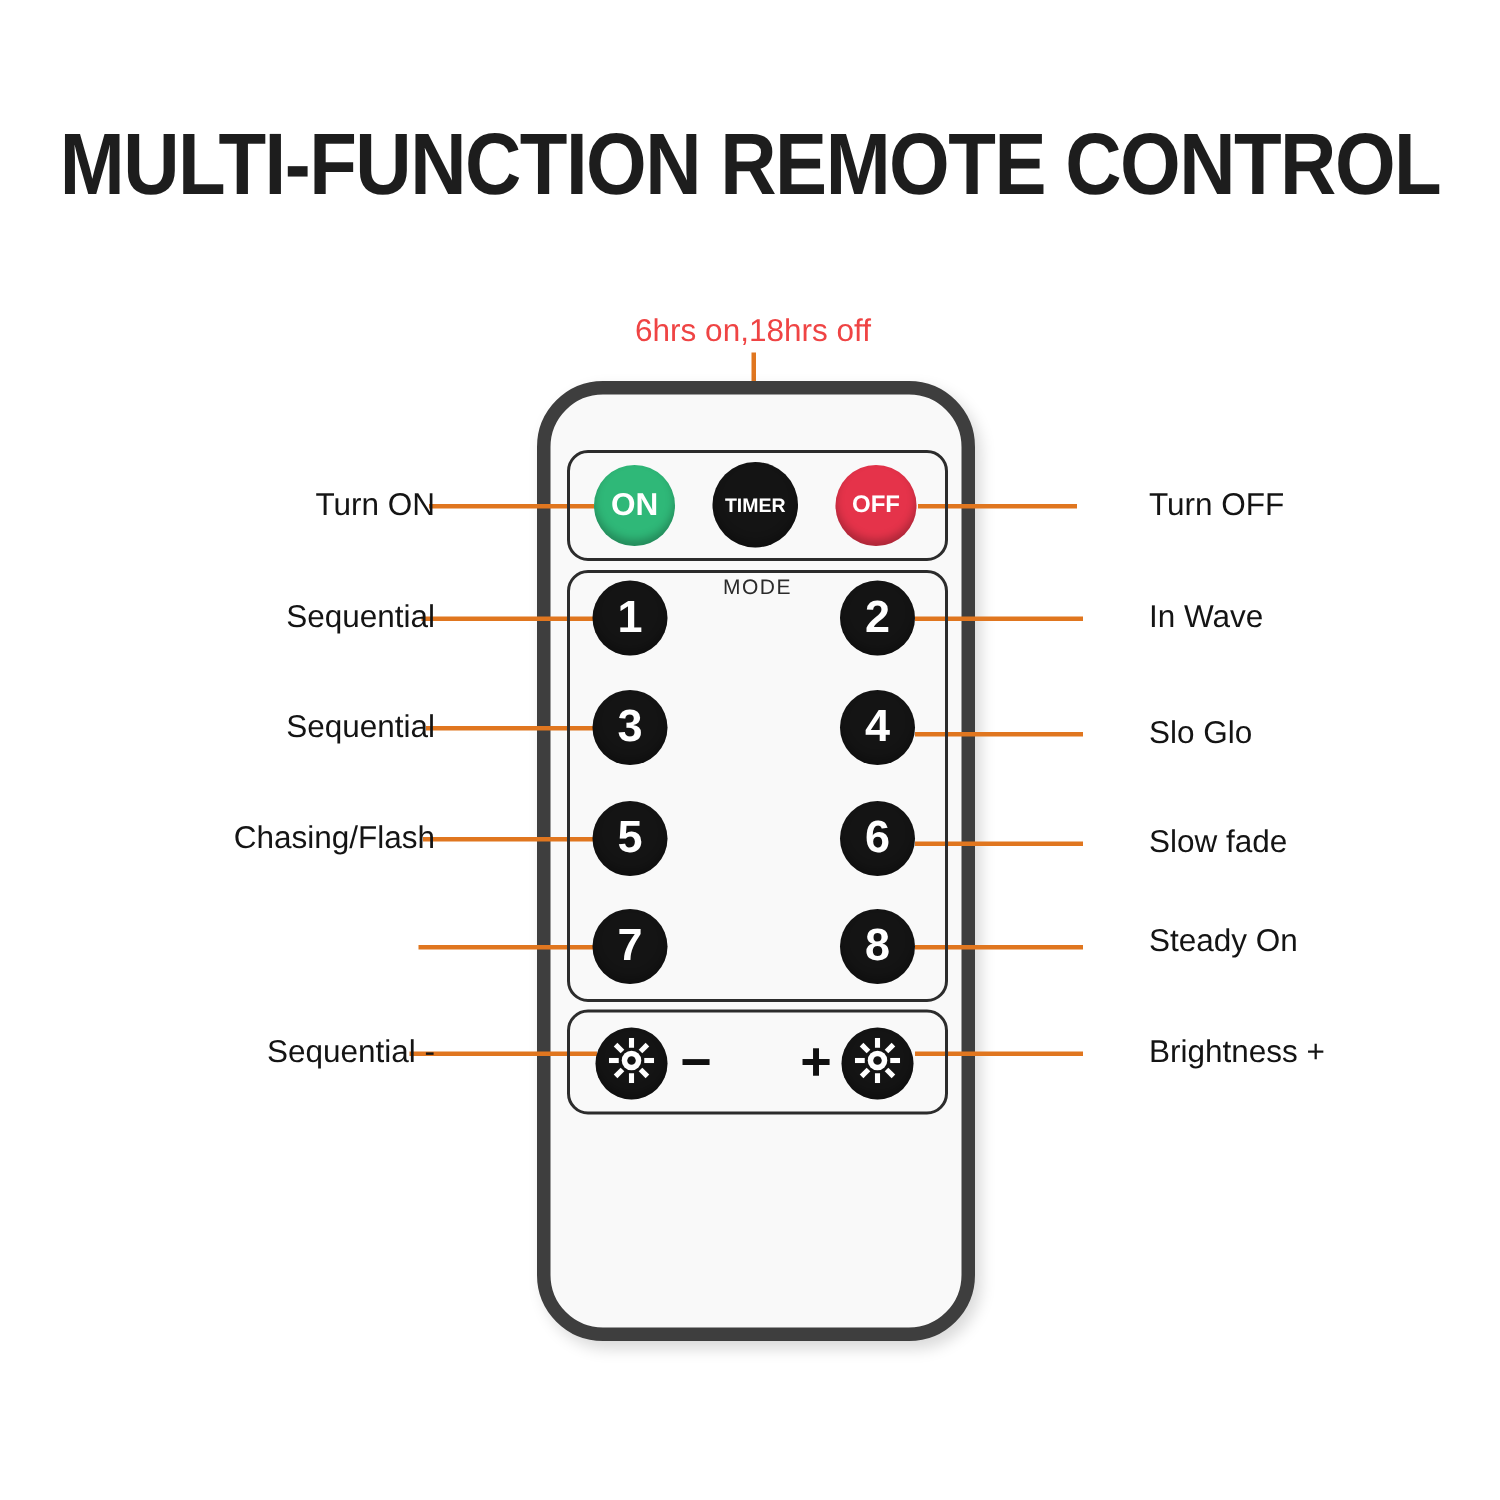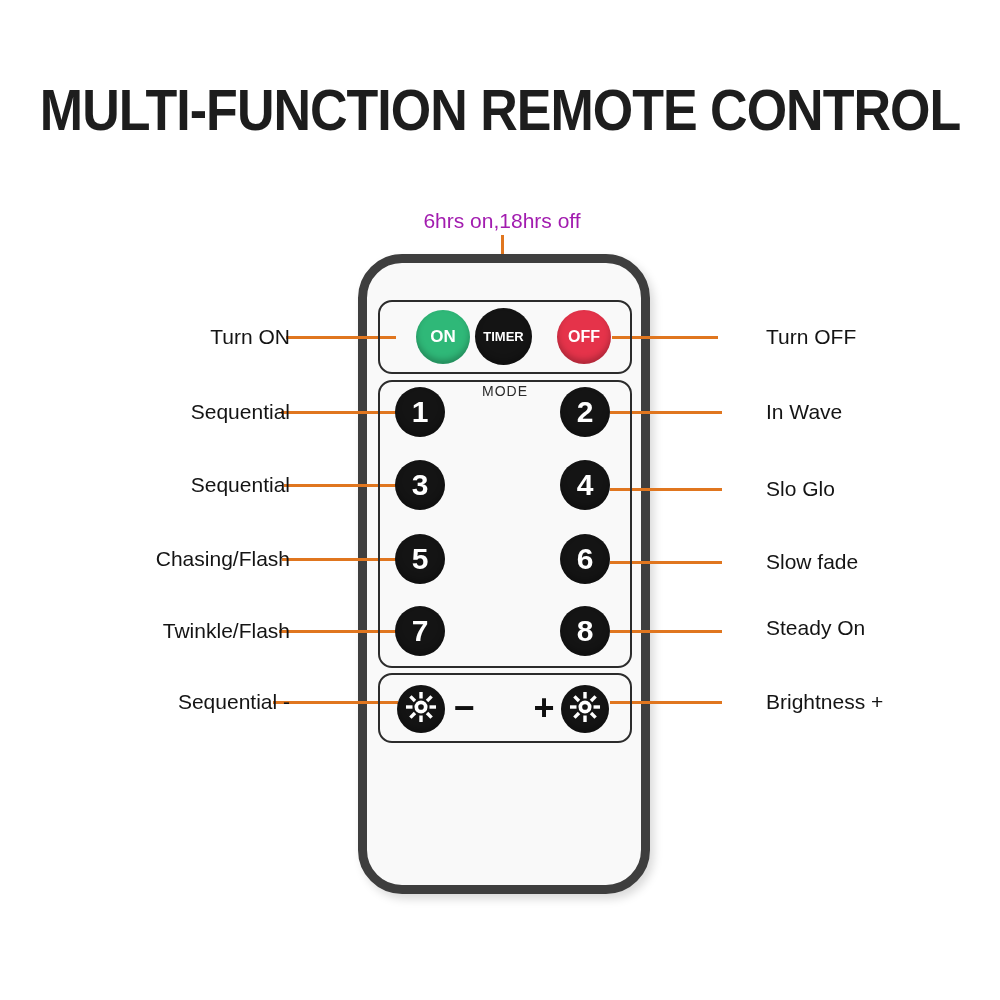--- a/index.html
+++ b/index.html
@@ -7,21 +7,21 @@
     position:relative;width:1000px;height:1000px;background:#ffffff;
     font-family:"Liberation Sans",sans-serif;overflow:hidden;margin:12px auto;
   }
   .title{
     position:absolute;top:68px;left:0;width:100%;text-align:center;
     font-size:52px;font-weight:800;color:#1d1d1d;letter-spacing:-1px;
     transform:scaleY(1.12);
   }
   .note{
     position:absolute;top:197px;left:350px;width:304px;text-align:center;
-    font-size:21px;color:#a21caf;
+    font-size:21px;color:#ef4444;
   }
   .vline{
     position:absolute;left:501px;top:223px;width:3px;height:77px;
     background:var(--accent,#e0761f);
   }
   .remote{
     position:absolute;left:358px;top:242px;width:292px;height:640px;
     border:9px solid #3e3e3e;border-radius:44px;background:#f9f9f9;
     box-sizing:border-box;box-shadow:4px 5px 10px rgba(0,0,0,0.15);
   }
@@ -36,21 +36,21 @@
     position:absolute;width:254px;left:378px;text-align:center;
     font-size:14px;color:#2b2b2b;letter-spacing:1px;font-weight:500;
   }
   .mode-label{top:371px;}
   .dim-label{top:663px;}
   .btn{
     position:absolute;border-radius:50%;display:flex;align-items:center;
     justify-content:center;color:#ffffff;font-weight:bold;
     box-shadow:inset 0 -4px 6px rgba(0,0,0,0.25);
   }
-  .btn.on{left:416px;top:298px;width:54px;height:54px;background:var(--green,#2fb878);font-size:17px;}
+  .btn.on{left:396px;top:298px;width:54px;height:54px;background:var(--green,#2fb878);font-size:21px;}
   .btn.timer{left:475px;top:296px;width:57px;height:57px;background:var(--dark,#141414);font-size:13px;}
   .btn.off{left:557px;top:298px;width:54px;height:54px;background:var(--red,#e5334a);font-size:16px;}
   .mode-btn{width:50px;height:50px;background:var(--dark,#141414);font-size:30px;}
   .colA{left:395px;} .colB{left:560px;}
   .row1{top:375px;} .row2{top:448px;} .row3{top:522px;} .row4{top:594px;}
   .sun-btn{width:48px;height:48px;background:var(--dark,#141414);}
   .sun-left{left:397px;top:673px;}
   .sun-right{left:561px;top:673px;}
   .dim-sign{
     position:absolute;font-size:36px;font-weight:bold;color:#101010;
@@ -157,21 +157,20 @@
           <circle cx="12" cy="12" r="2" fill="#141414"></circle>
         </g>
       </svg>
     </span>
   </div>
 
   <div class="co left cl0">Turn ON</div>
   <div class="co left cl1">Sequential</div>
   <div class="co left cl2">Sequential</div>
   <div class="co left cl3">Chasing/Flash</div>
-  <div class="co left cl4">Twinkle/Flash</div>
   <div class="co left cl5">Sequential -</div>
 
   <div class="co right cr0">Turn OFF</div>
   <div class="co right cr1">In Wave</div>
   <div class="co right cr2">Slo Glo</div>
   <div class="co right cr4">Steady On</div>
   <div class="co right cr3">Slow fade</div>
   <div class="co right cr5">Brightness +</div>
 
 </div>

